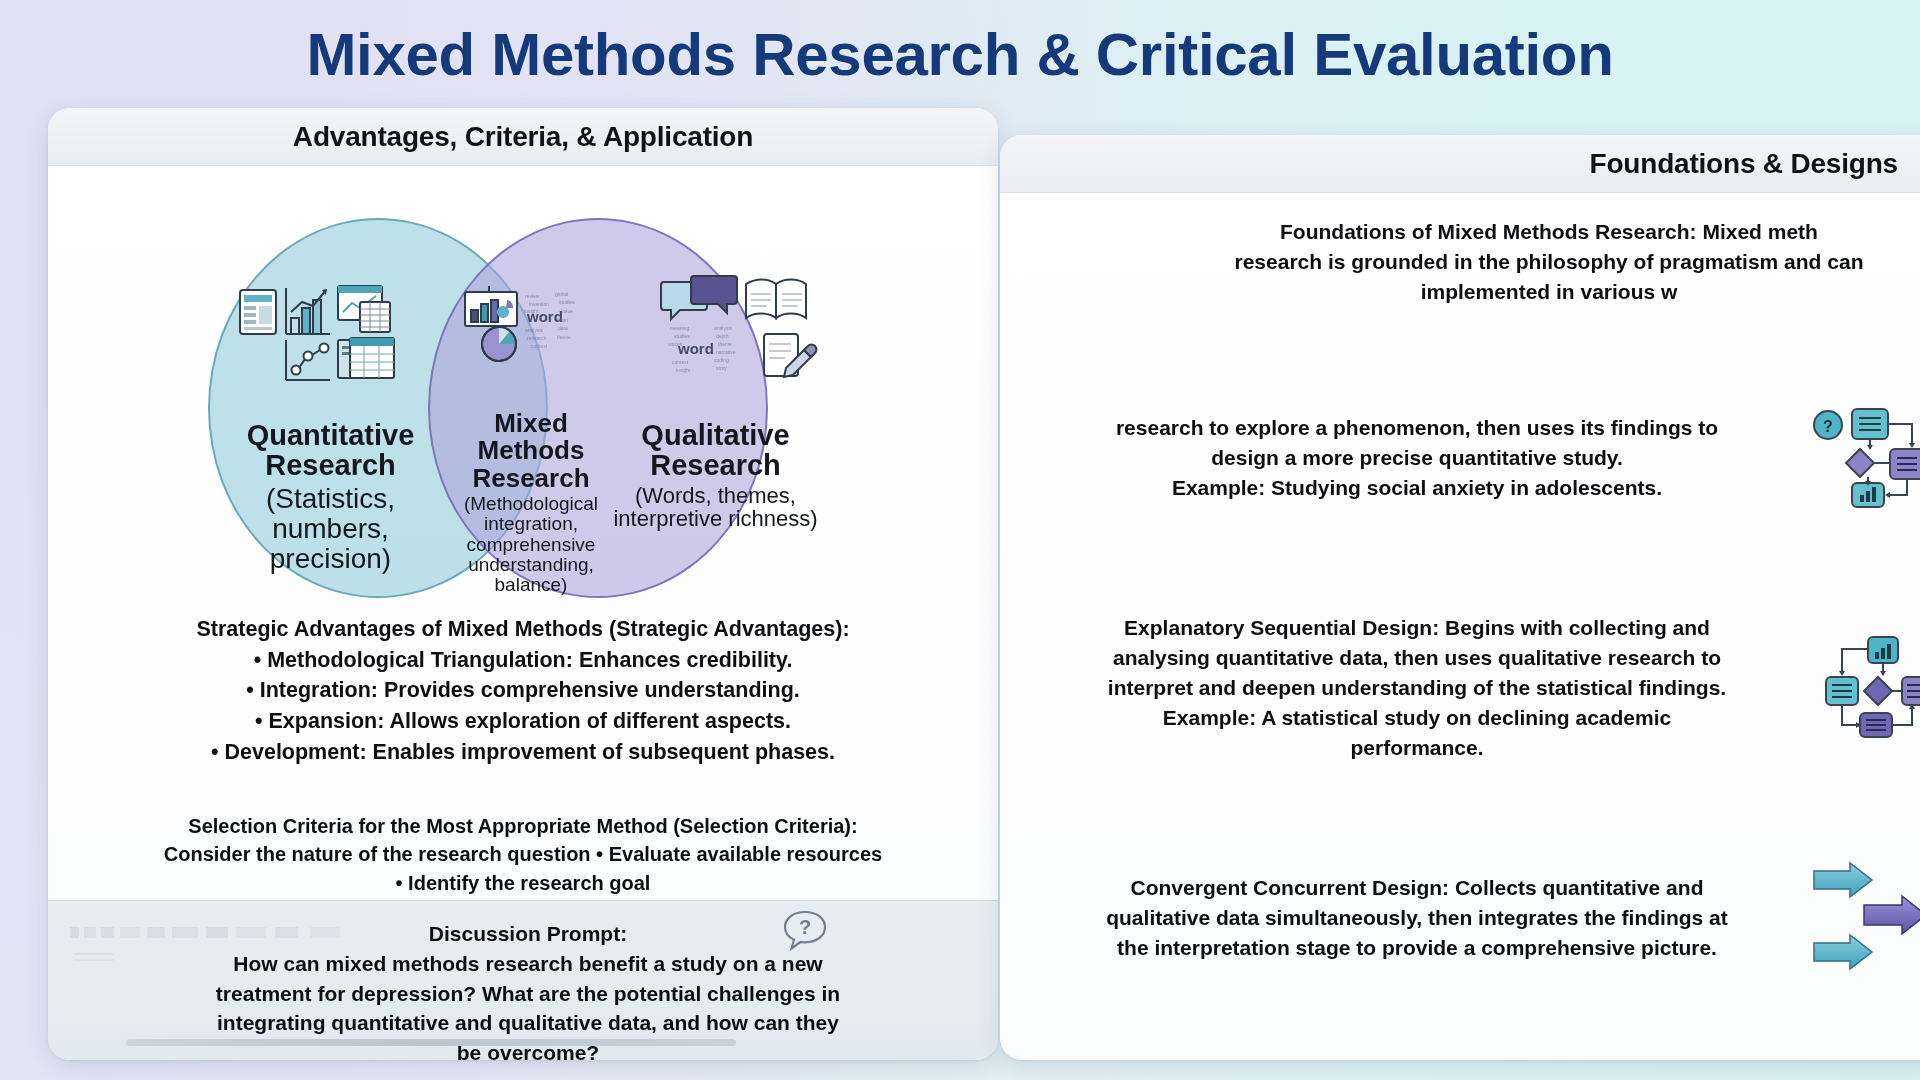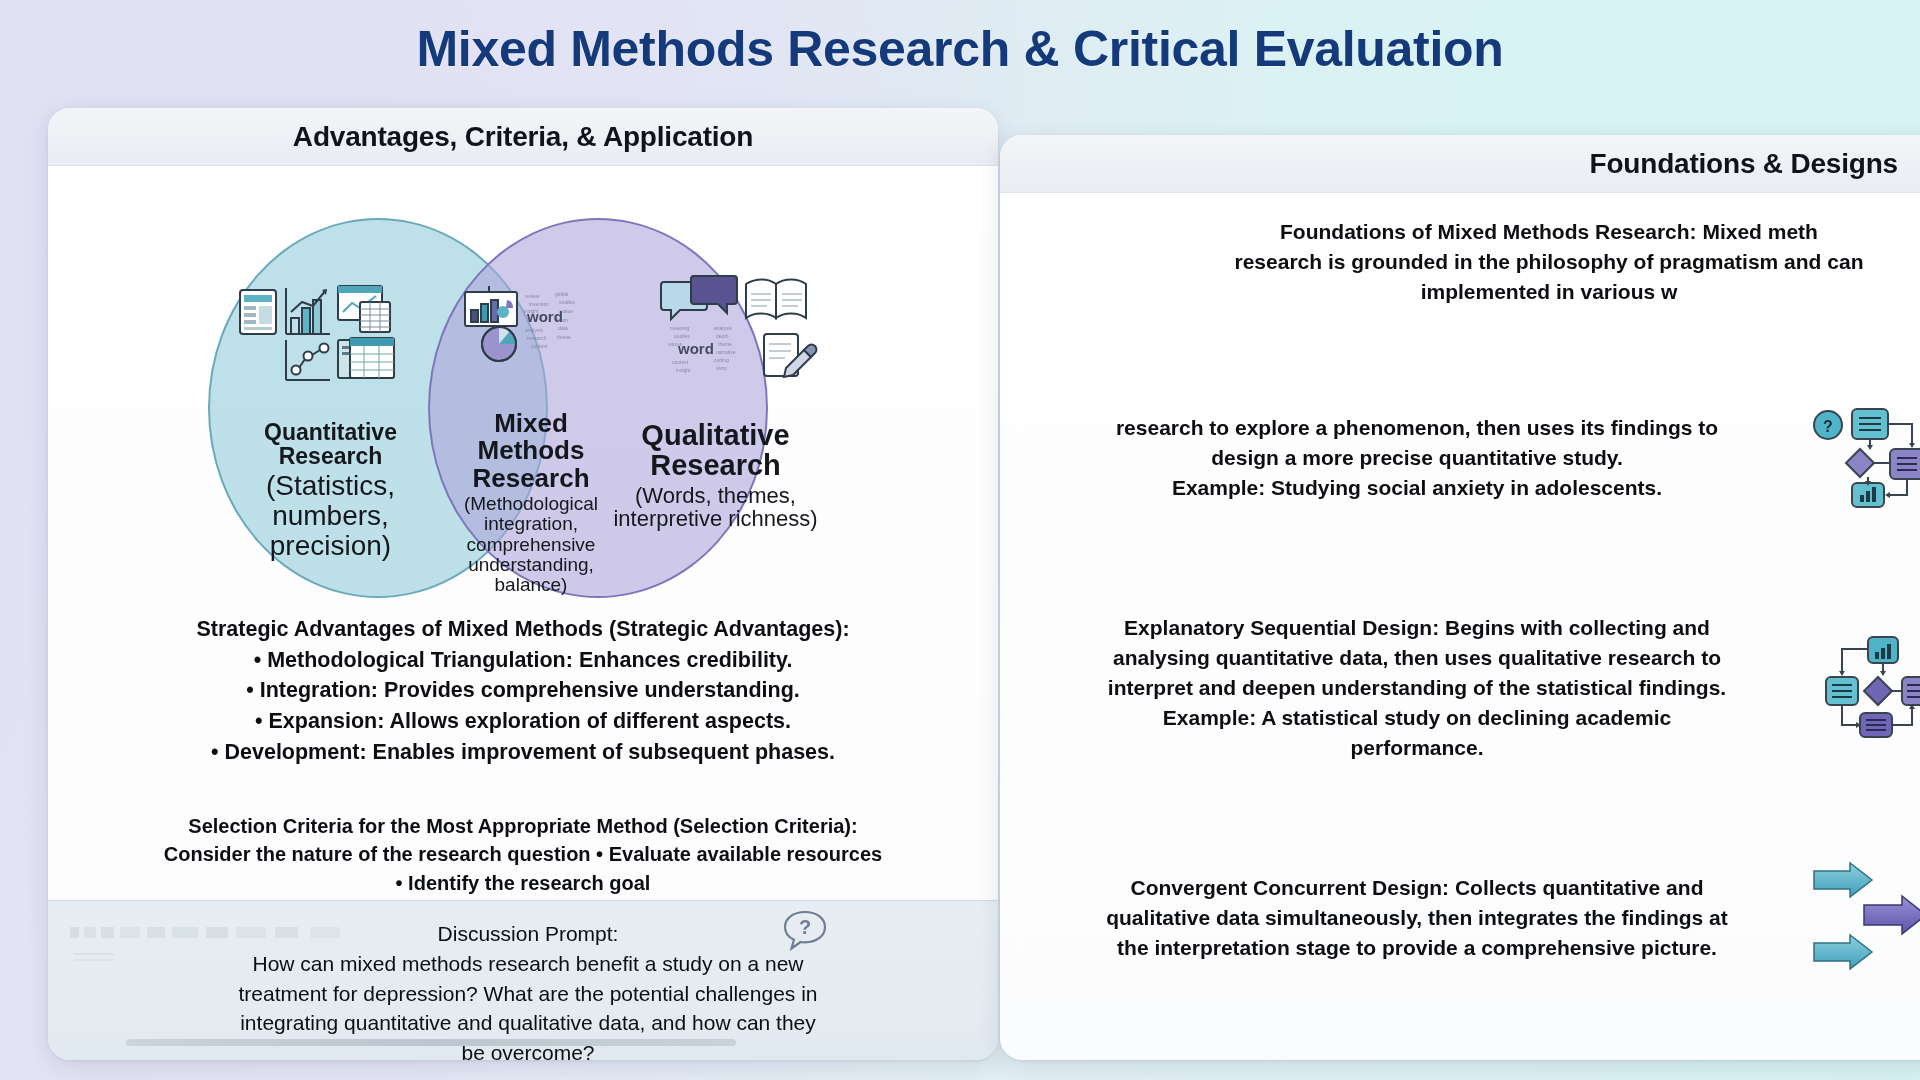--- a/index.html
+++ b/index.html
@@ -13,21 +13,21 @@
     background:
       radial-gradient(circle at 12% 18%, rgba(225,224,244,0.95) 0%, rgba(225,224,244,0) 55%),
       radial-gradient(circle at 88% 12%, rgba(214,243,243,0.95) 0%, rgba(214,243,243,0) 55%),
       linear-gradient(100deg, #e2e2f3 0%, #e4e7f4 28%, #e3eef3 52%, #dff1f4 72%, #d8f2f2 100%);
   }
 
   
   .deck-title {
     position:absolute; top:20px; left:0; width:1920px;
     text-align:center;
-    font-size:50px; font-weight:bold;
+    font-size:60px; font-weight:bold;
     color:#143a7b;
     letter-spacing:-0.3px;
     text-shadow:0 1px 1px rgba(255,255,255,0.55);
   }
 
   
   .panel {
     position:absolute;
     background:linear-gradient(180deg,#ffffff 0%,#fdfdfe 60%,#fbfcfd 100%);
     border-radius:22px;
@@ -72,21 +72,21 @@
     background:rgba(172,163,217,0.58);
     border:2px solid #7d76bd;
   }
   .venn-label {
     position:absolute; text-align:center; color:#14181e;
   }
   .venn-label .ttl { font-weight:bold; line-height:1.05; }
   .venn-label .sub { line-height:1.07; }
 
   .lbl-quant { left:160px; top:248px; width:245px; }
-  .lbl-quant .ttl { font-size:23px; }
+  .lbl-quant .ttl { font-size:29px; }
   .lbl-quant .sub { font-size:28px; margin-top:3px; }
 
   .lbl-mixed { left:392px; top:238px; width:182px; }
   .lbl-mixed .ttl { font-size:26px; }
   .lbl-mixed .sub { font-size:19px; margin-top:2px; }
 
   .lbl-qual { left:560px; top:248px; width:215px; }
   .lbl-qual .ttl { font-size:29px; }
   .lbl-qual .sub { font-size:22px; margin-top:3px; }
 
@@ -137,21 +137,21 @@
   .ghost-text2 {
     position:absolute; left:26px; top:52px;
     width:40px; height:44px;
     opacity:0.22;
     background:linear-gradient(180deg, rgba(130,140,160,0.5) 0 2px, transparent 2px 6px,
       rgba(130,140,160,0.4) 6px 8px, transparent 8px 44px);
     filter:blur(0.7px);
   }
   .discussion-text {
     position:absolute; left:120px; top:18px; width:720px;
-    text-align:center; font-weight:normal; color:#0c0e12;
+    text-align:center; font-weight:bold; color:#0c0e12;
     font-size:21px; line-height:1.42;
   }
   .discussion-icon {
     position:absolute; right:170px; top:6px;
     width:46px; height:46px;
   }
   .scroll-hint {
     position:absolute; left:78px; bottom:14px;
     width:610px; height:7px; border-radius:4px;
     background:linear-gradient(90deg,#cbd3db 0%,#bcc6d0 50%,#c9d2da 100%);

